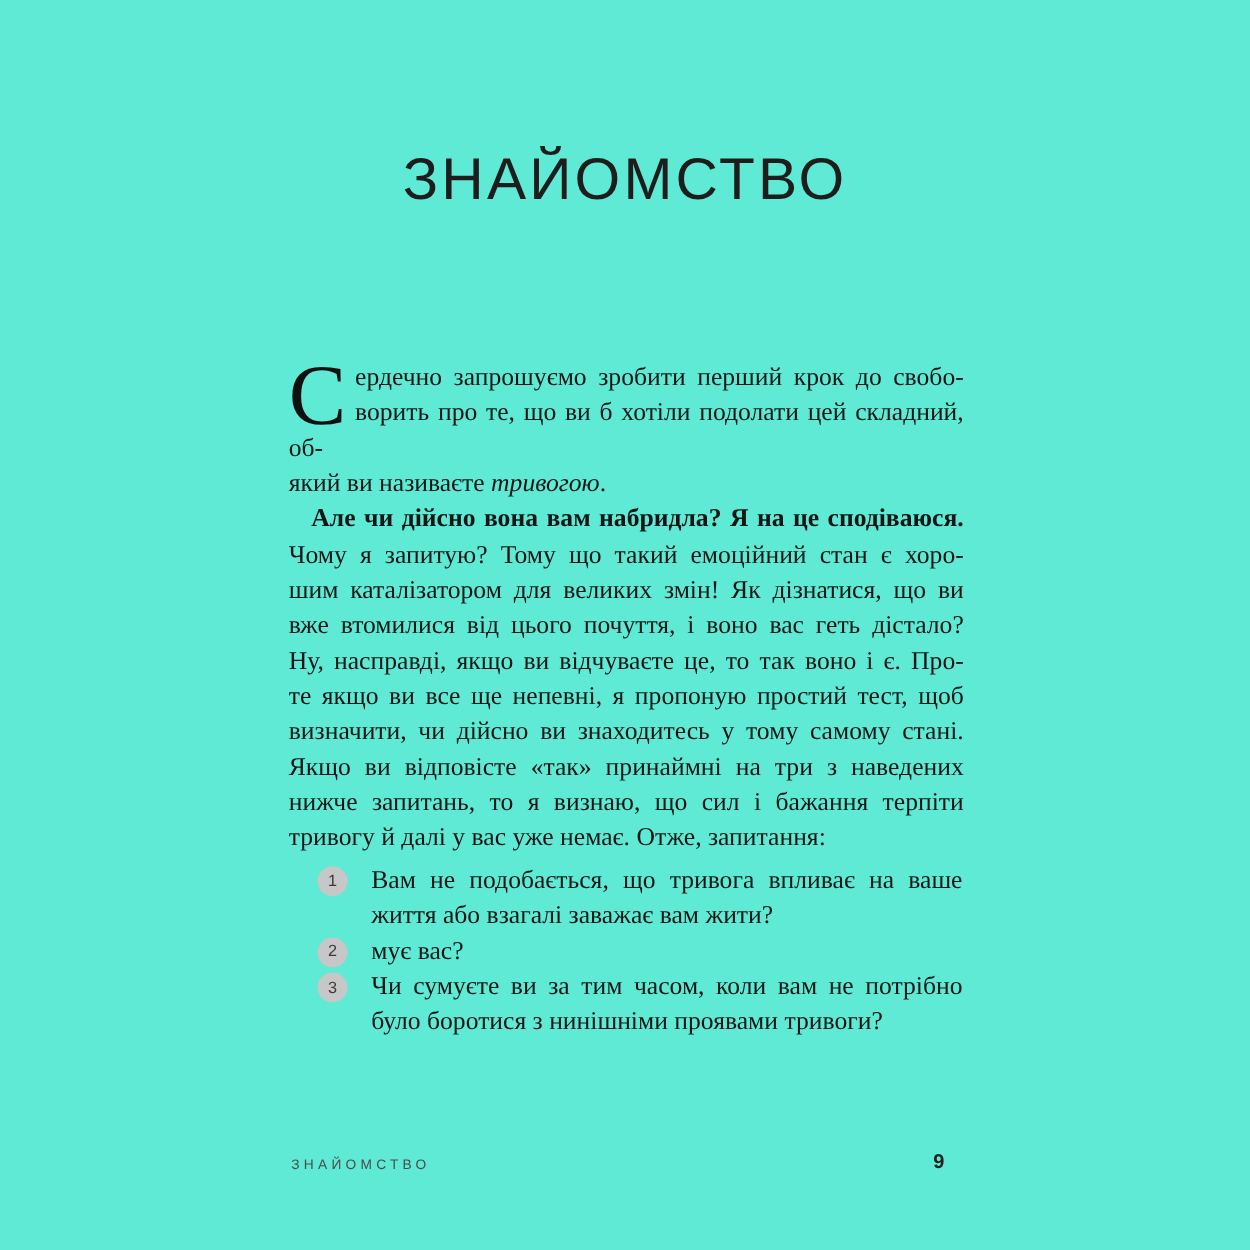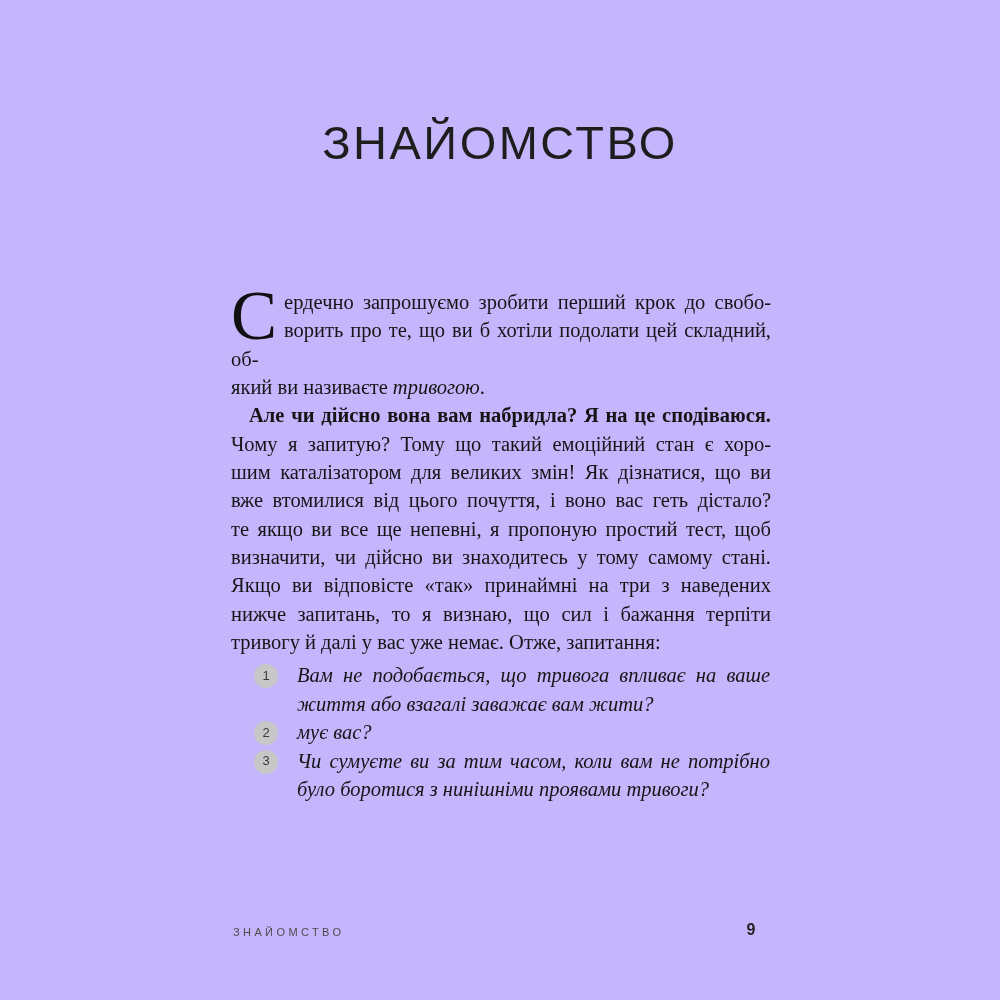--- a/index.html
+++ b/index.html
@@ -5,21 +5,21 @@
   html, body { margin: 0; padding: 0; }
   body {
     width: 1000px; height: 1000px;
     background: #ffffff;
     position: relative;
     font-family: "Liberation Serif", serif;
     overflow: hidden;
   }
   .page {
     position: absolute; inset: 0;
-    background: #c4b5fd;
+    background: #5eead4;
   }
   
   .chapter-title {
     position: absolute;
     top: 84px; left: 0; width: 1000px;
     text-align: center;
     font-family: "Liberation Sans", "DejaVu Sans", sans-serif;
     font-weight: 300;
     font-size: 47px;
     letter-spacing: 2.5px;
@@ -58,21 +58,21 @@
     width: 24px; height: 24px;
     border-radius: 50%;
     background: #c7c7c7;
     color: #3a3a3a;
     font-family: "Liberation Sans", "DejaVu Sans", sans-serif;
     font-size: 13px;
     font-weight: 500;
     display: flex; align-items: center; justify-content: center;
     margin: 3px 0 0 23px;
   }
-  .q-text { margin-left: 19px; width: 473px; font-style: italic; }
+  .q-text { margin-left: 19px; width: 473px; }
   
   .footer-label {
     position: absolute;
     left: 233px; top: 926px;
     font-family: "Liberation Sans", "DejaVu Sans", sans-serif;
     font-size: 11px;
     font-weight: 500;
     letter-spacing: 3.4px;
     color: #4c4c4c;
   }
@@ -103,20 +103,21 @@
           <div class="line"><span>який ви називаєте </span><span class="it">тривогою</span><span>.</span></div>
         </div>
     </div>
 
     <div class="para para-indent">
       <div>
           <div class="line"><span>Але чи дійсно вона вам набридла? Я на це сподіваюся.</span></div>
           <div class="line"><span>Чому я запитую? Тому що такий емоційний стан є хоро-</span></div>
           <div class="line"><span>шим каталізатором для великих змін! Як дізнатися, що ви</span></div>
           <div class="line"><span>вже втомилися від цього почуття, і воно вас геть дістало?</span></div>
+          <div class="line"><span>Ну, насправді, якщо ви відчуваєте це, то так воно і є. Про-</span></div>
           <div class="line"><span>те якщо ви все ще непевні, я пропоную простий тест, щоб</span></div>
           <div class="line"><span>визначити, чи дійсно ви знаходитесь у тому самому стані.</span></div>
           <div class="line"><span>Якщо ви відповісте «так» принаймні на три з наведених</span></div>
           <div class="line"><span>нижче запитань, то я визнаю, що сил і бажання терпіти</span></div>
           <div class="line"><span>тривогу й далі у вас уже немає. Отже, запитання:</span></div>
         </div>
     </div>
 
     <div class="questions">
         <div class="question">

